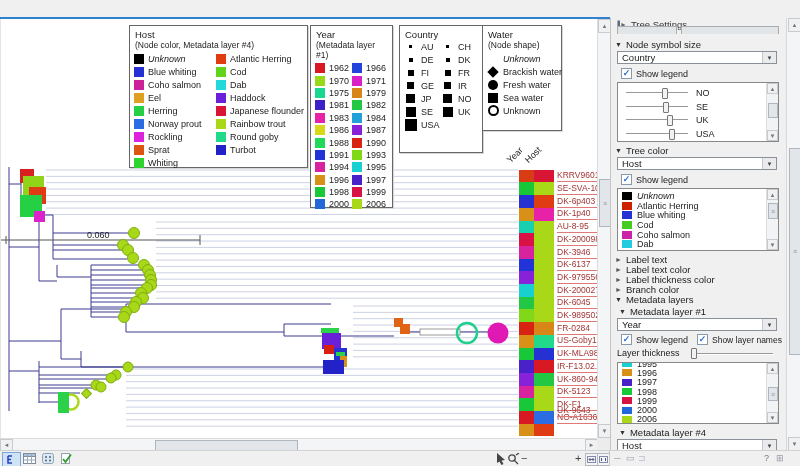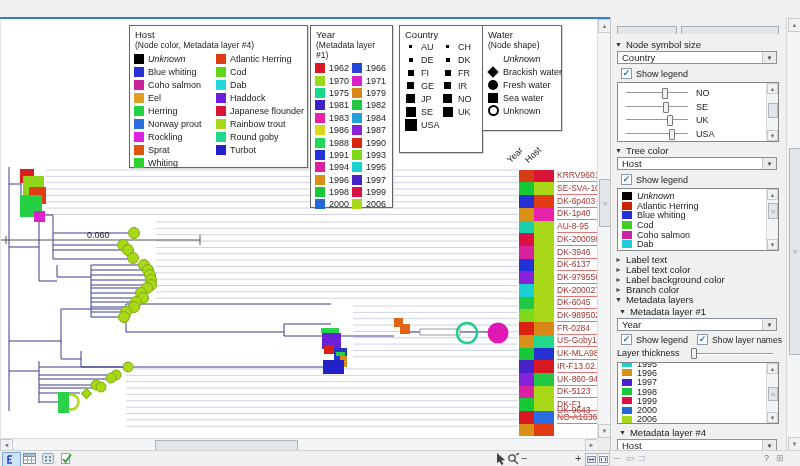--- a/index.html
+++ b/index.html
@@ -596,20 +596,24 @@
   </div>
 
   <div class="hscroll">
     <span class="sb-btn" style="left:0;top:0;width:11px;height:10px;">◄</span>
     <span class="sb-btn" style="left:585px;top:0;width:11px;height:10px;">►</span>
     <span class="sb-thumb" style="left:155px;top:1px;width:141px;height:9px;"></span>
   </div>
   <div class="corner"></div>
 
   <div class="sidebar">
+    <div class="ts-header">
+      <span class="ts-icon">▐►</span>
+      <span>Tree Settings</span>
+    </div>
     <div class="clip-row" style="left:6px;top:8px;width:58px;"></div>
     <div class="clip-row" style="left:70px;top:8px;width:96px;"></div>
 
     <div class="sec-hdr" style="left:4px;top:21px;">
       <span class="tri">▼</span>
       <span>Node symbol size</span>
     </div>
     <div class="dd" style="left:6px;top:33px;width:160px;">
       <span>Country</span>
       <span class="dd-btn">▼</span>
@@ -698,21 +702,21 @@
         <div class="sec-hdr" style="left: 4px; top: 236px;">
           <span class="tri-c">►</span>
           <span>Label text</span>
         </div>
         <div class="sec-hdr" style="left: 4px; top: 246px;">
           <span class="tri-c">►</span>
           <span>Label text color</span>
         </div>
         <div class="sec-hdr" style="left: 4px; top: 256px;">
           <span class="tri-c">►</span>
-          <span>Label background color</span>
+          <span>Label thickness color</span>
         </div>
         <div class="sec-hdr" style="left: 4px; top: 266px;">
           <span class="tri-c">►</span>
           <span>Branch color</span>
         </div>
       </div>
 
     <div class="sec-hdr" style="left:4px;top:276px;">
       <span class="tri">▼</span>
       <span>Metadata layers</span>

